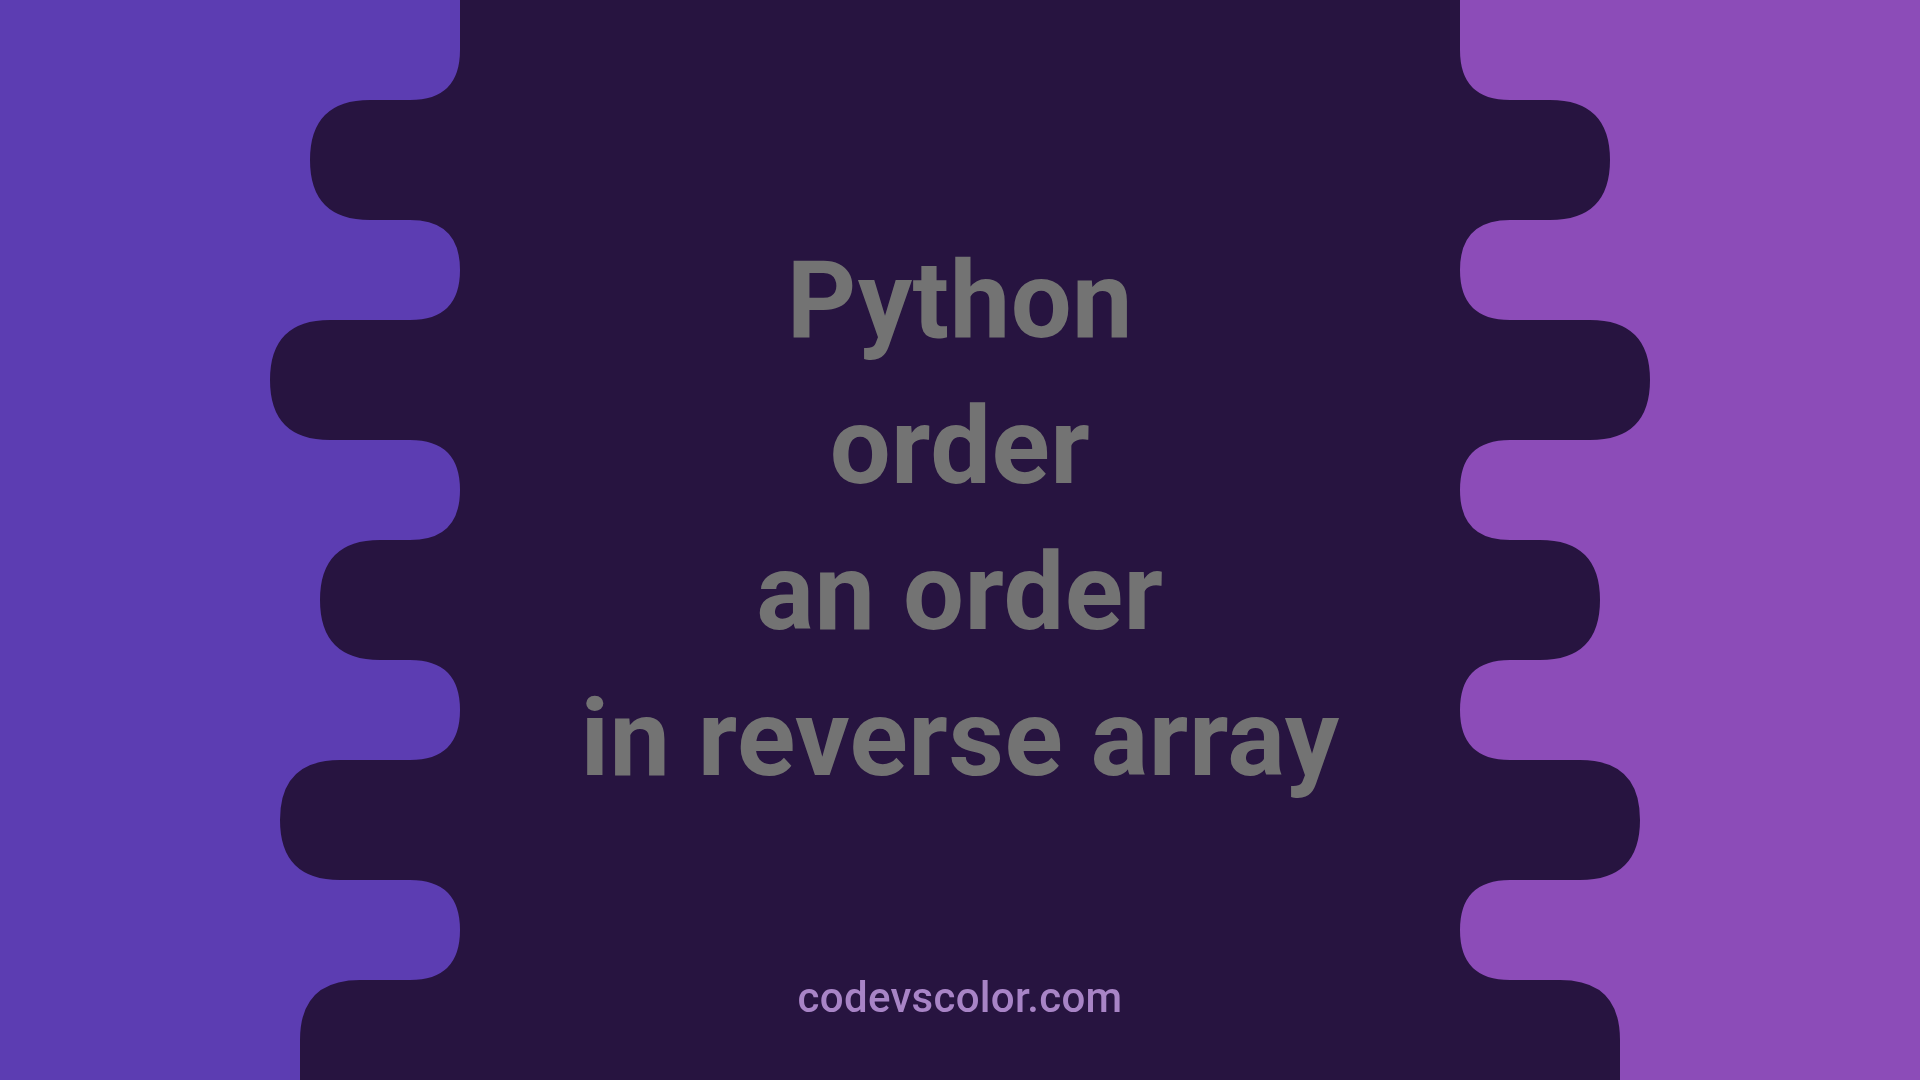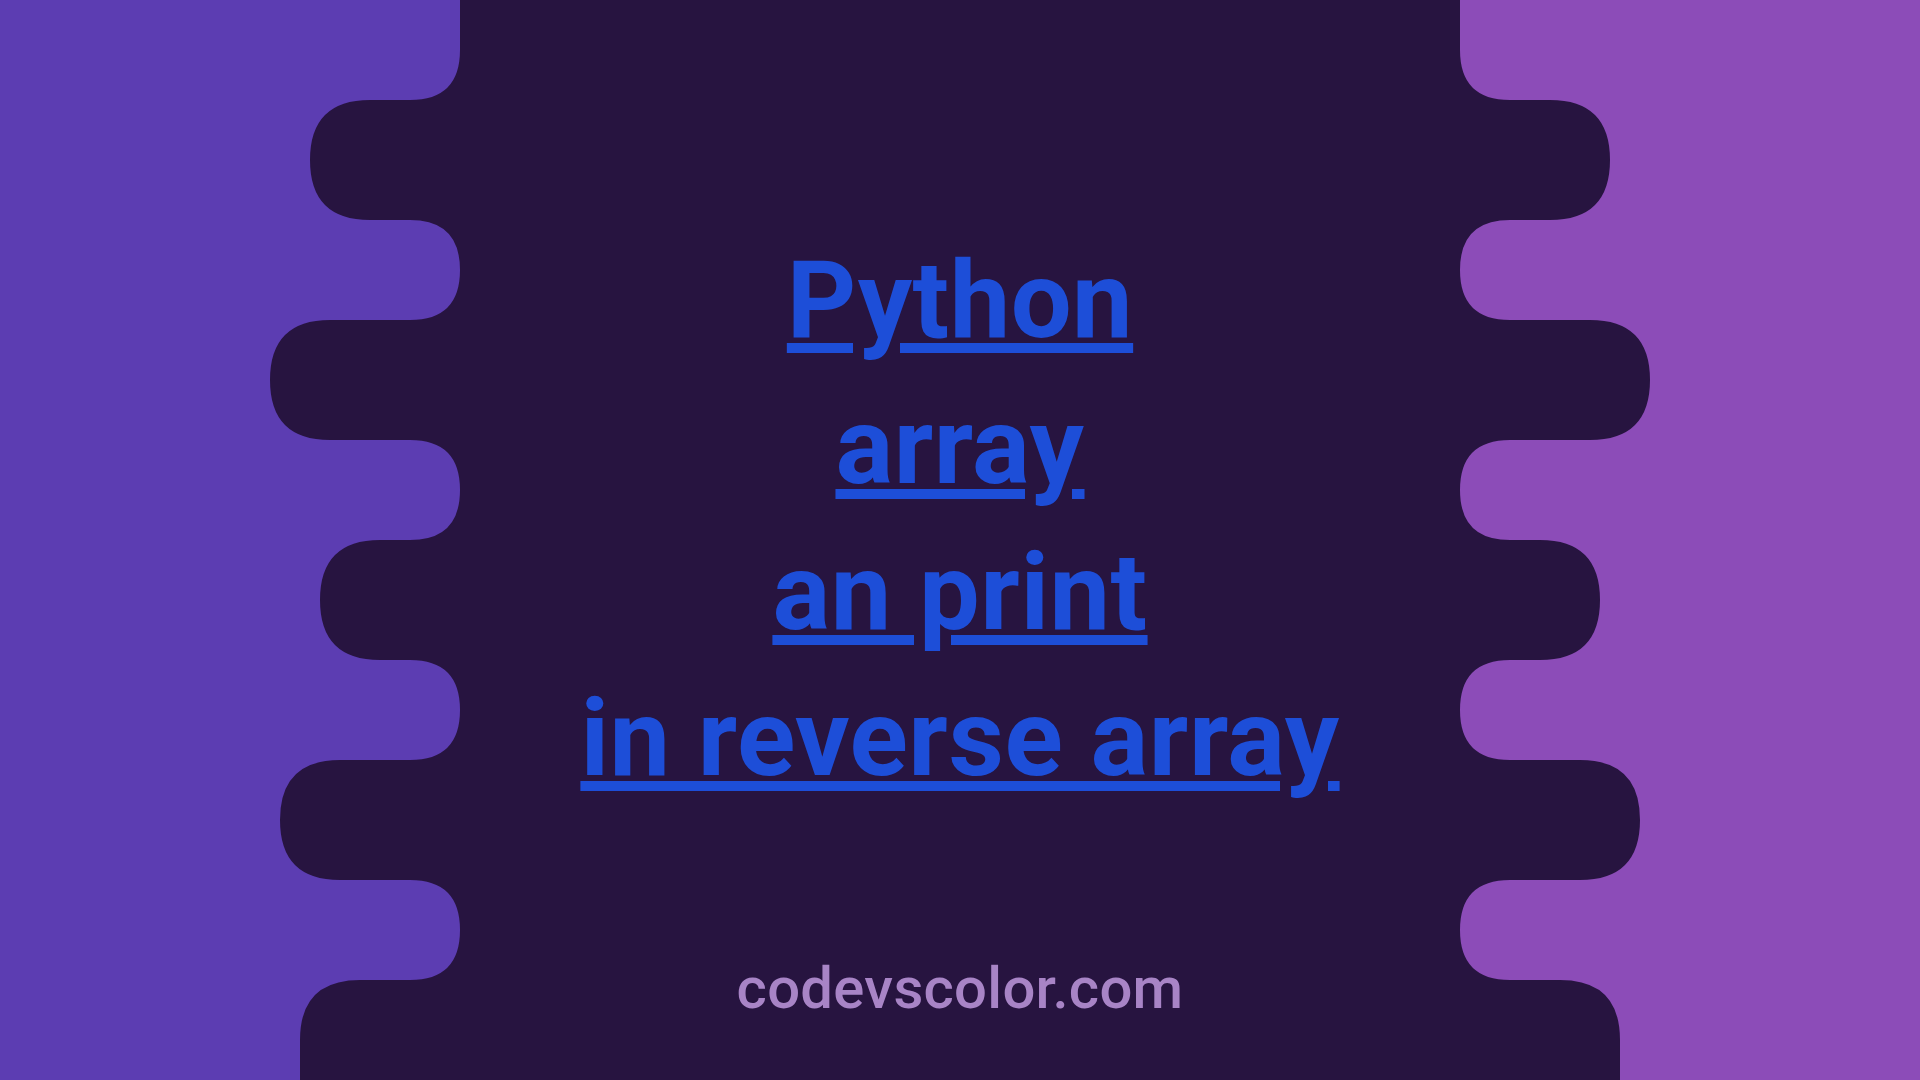--- a/index.html
+++ b/index.html
@@ -52,21 +52,21 @@
     line-height: 1.35;
     padding-bottom: 40px;
     letter-spacing: 0.5px;
   }
 
   .credit {
     position: absolute;
     bottom: 58px;
     left: 50%;
     transform: translateX(-50%);
-    font-size: 58px;
+    font-size: 42px;
     font-weight: 500;
     letter-spacing: 0.3px;
   }
 </style>
 </head>
 <body>
 
 <div class="bg-left" style="background: rgb(92, 61, 178);"></div>
 <div class="bg-right" style="background: rgb(140, 76, 184);"></div>
 
@@ -132,20 +132,20 @@
       Q 1610 100 1550 100
       L 1510 100
       Q 1460 100 1460 50
       L 1460 0
       Z
       " fill="#271440"></path>
   </svg>
 </div>
 
 <div class="content">
-  <div class="title" style="color: #1d4ed8; text-decoration: underline;">
+  <div class="title" style="color: #737373;">
     <div>Python</div>
-    <div>array</div>
-    <div>an print</div>
+    <div>order</div>
+    <div>an order</div>
     <div>in reverse array</div>
   </div>
   <div class="credit" style="color: rgb(168, 132, 198);">codevscolor.com</div>
 </div>
 
 </body></html>

